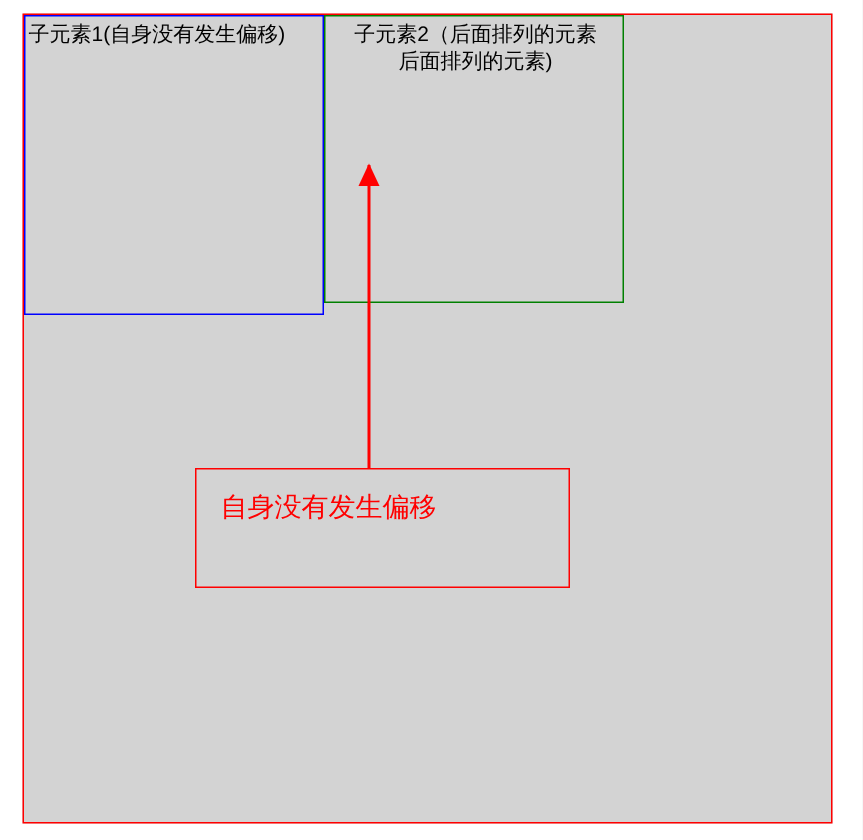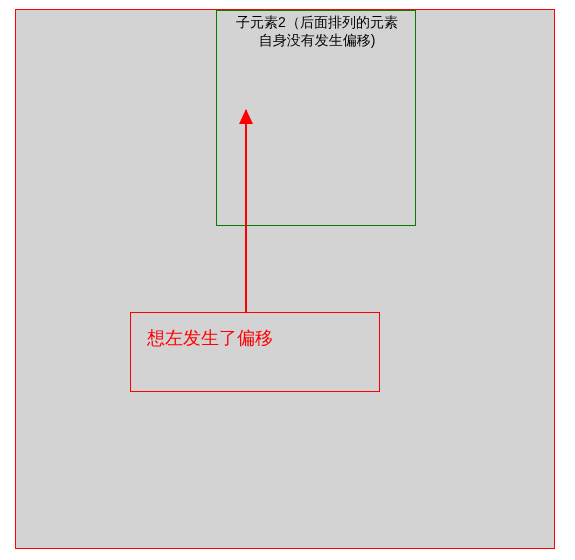--- a/index.html
+++ b/index.html
@@ -35,21 +35,21 @@
     width: 200px;
     height: 200px;
     border: 1px solid #0000ff;
     box-sizing: border-box;
   }
   .box2 {
     position: absolute;
     left: 200px;
     top: 0px;
     width: 200px;
-    height: 216px;
+    height: 192px;
     border: 1px solid #008000;
     box-sizing: border-box;
   }
   .box1label {
     position: absolute;
     left: 2px;
     top: 2px;
     white-space: nowrap;
     line-height: 18px;
   }
@@ -96,26 +96,29 @@
 </style>
 </head>
 <body>
 
 <div class="stage">
   <div class="outer">
 
     <div class="box2">
       <div class="box2label">
         <span>子元素2（后面排列的元素</span><br>
-        <span>自身没有发生偏移)</span>
+        <span>后面排列的元素)</span>
       </div>
     </div>
 
+    <div class="box1">
+      <div class="box1label">子元素1(自身没有发生偏移)</div>
+    </div>
 
     <div class="arrow-line"></div>
     <div class="arrow-head"></div>
 
     <div class="callout">
-      <span>想左发生了偏移</span><br>
+      <span>自身没有发生偏移</span><br>
     </div>
 
   </div>
 </div>
 
 </body></html>

